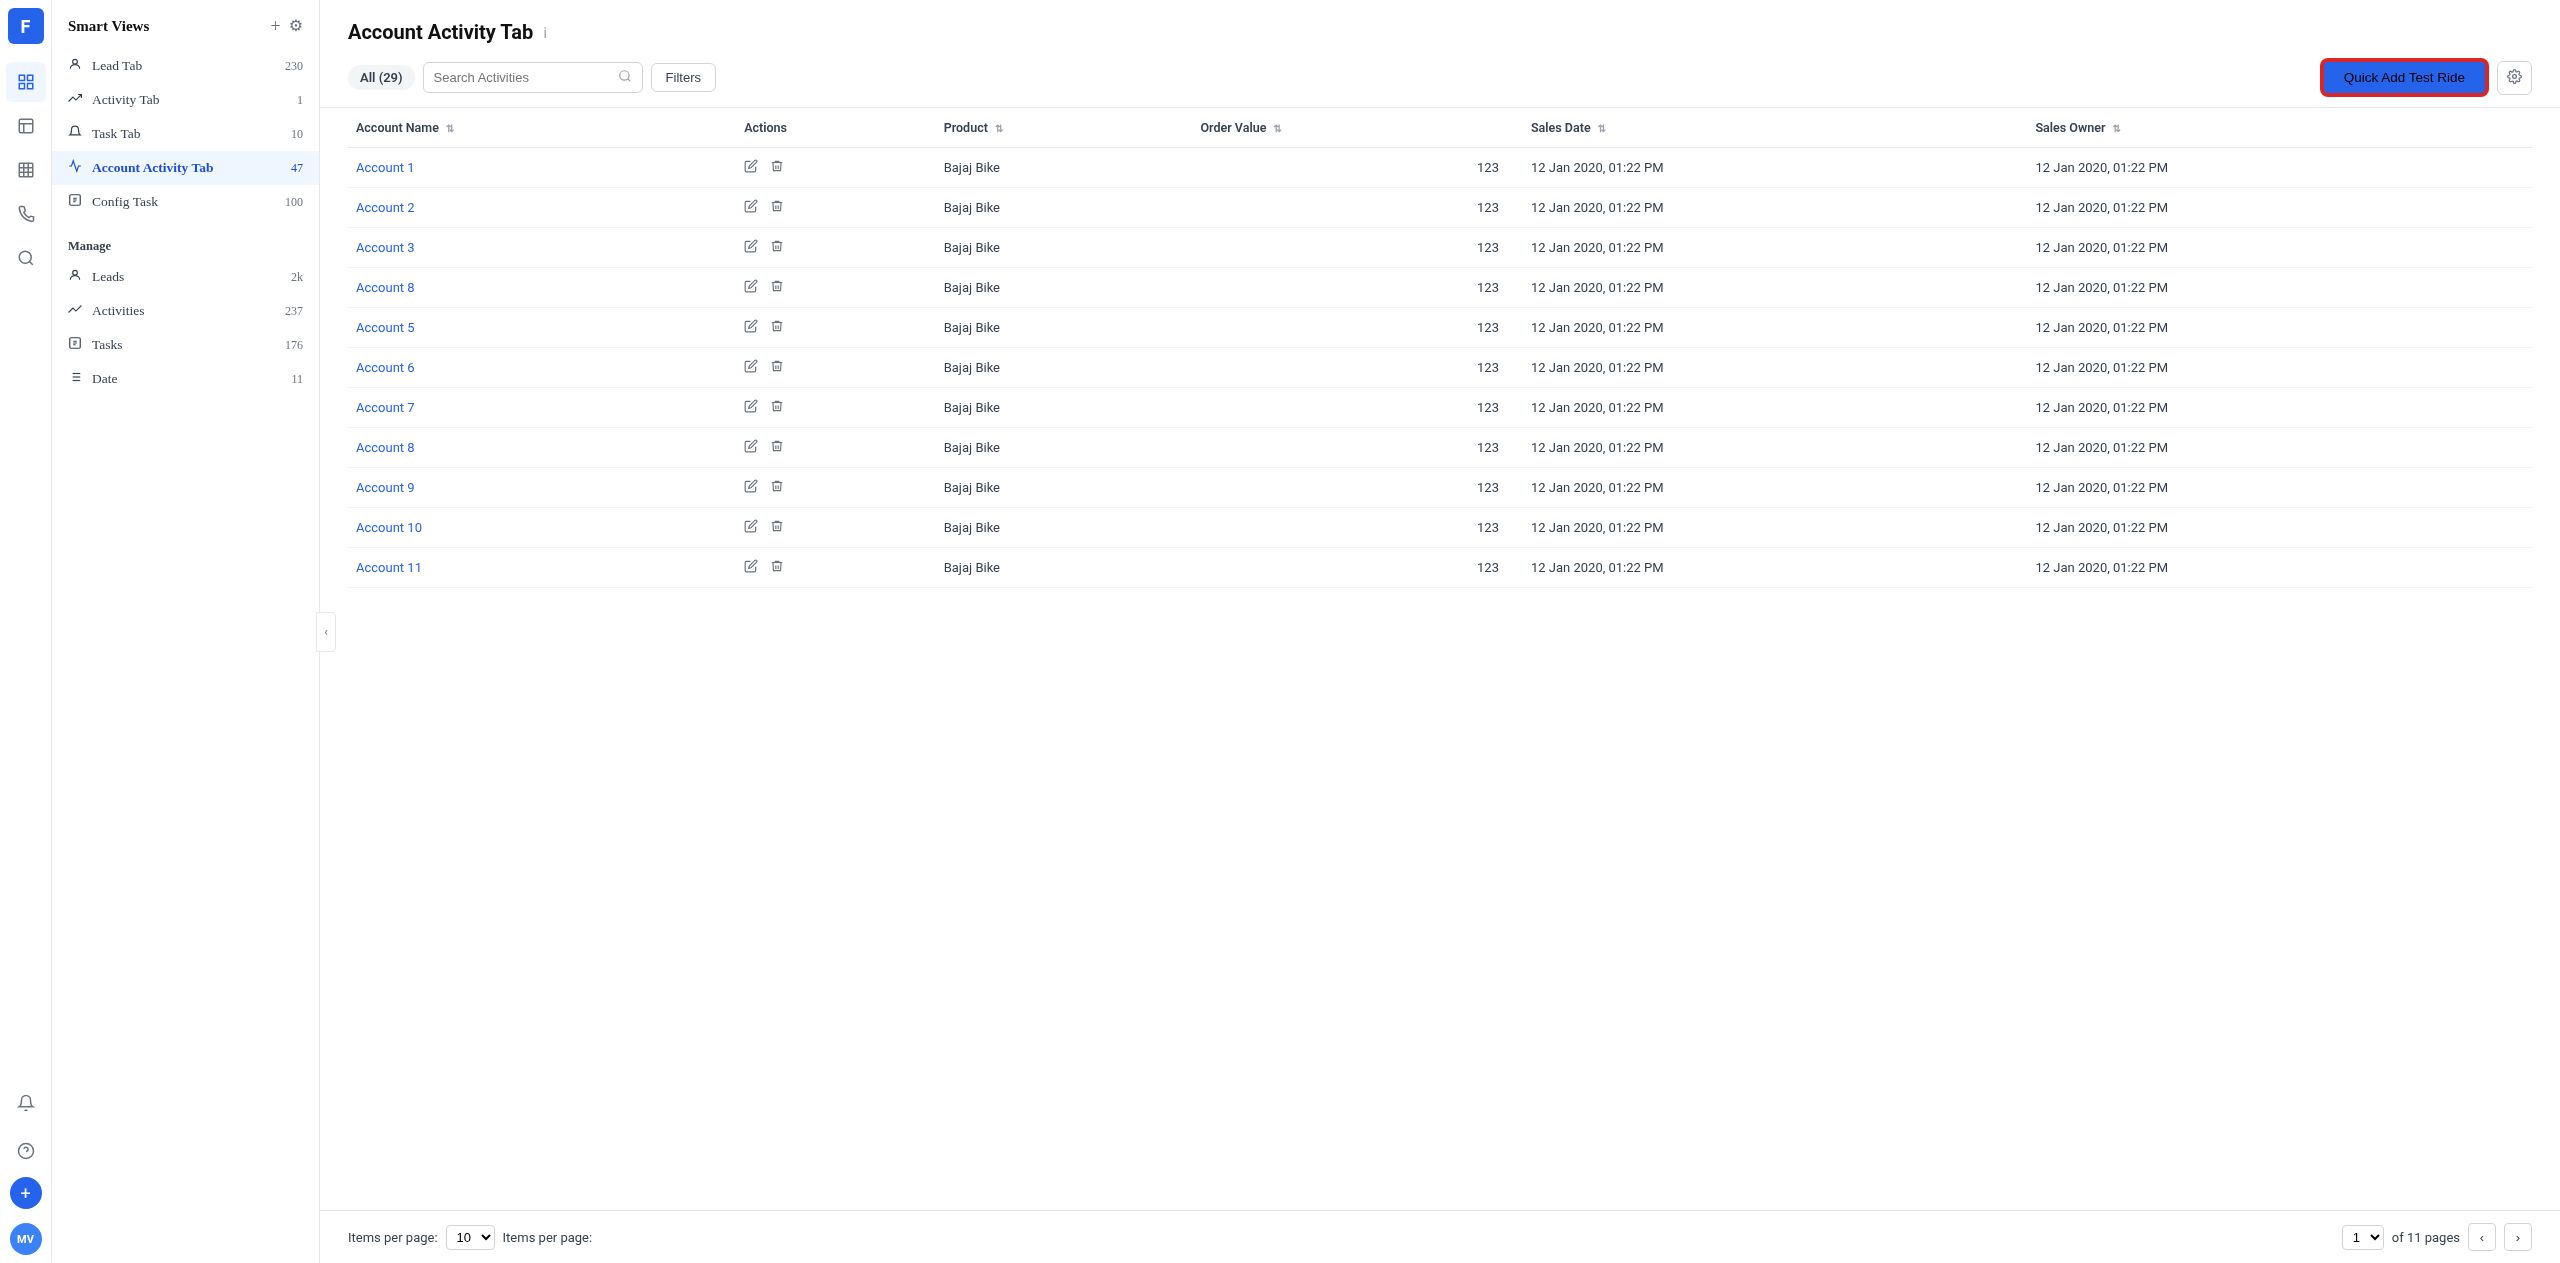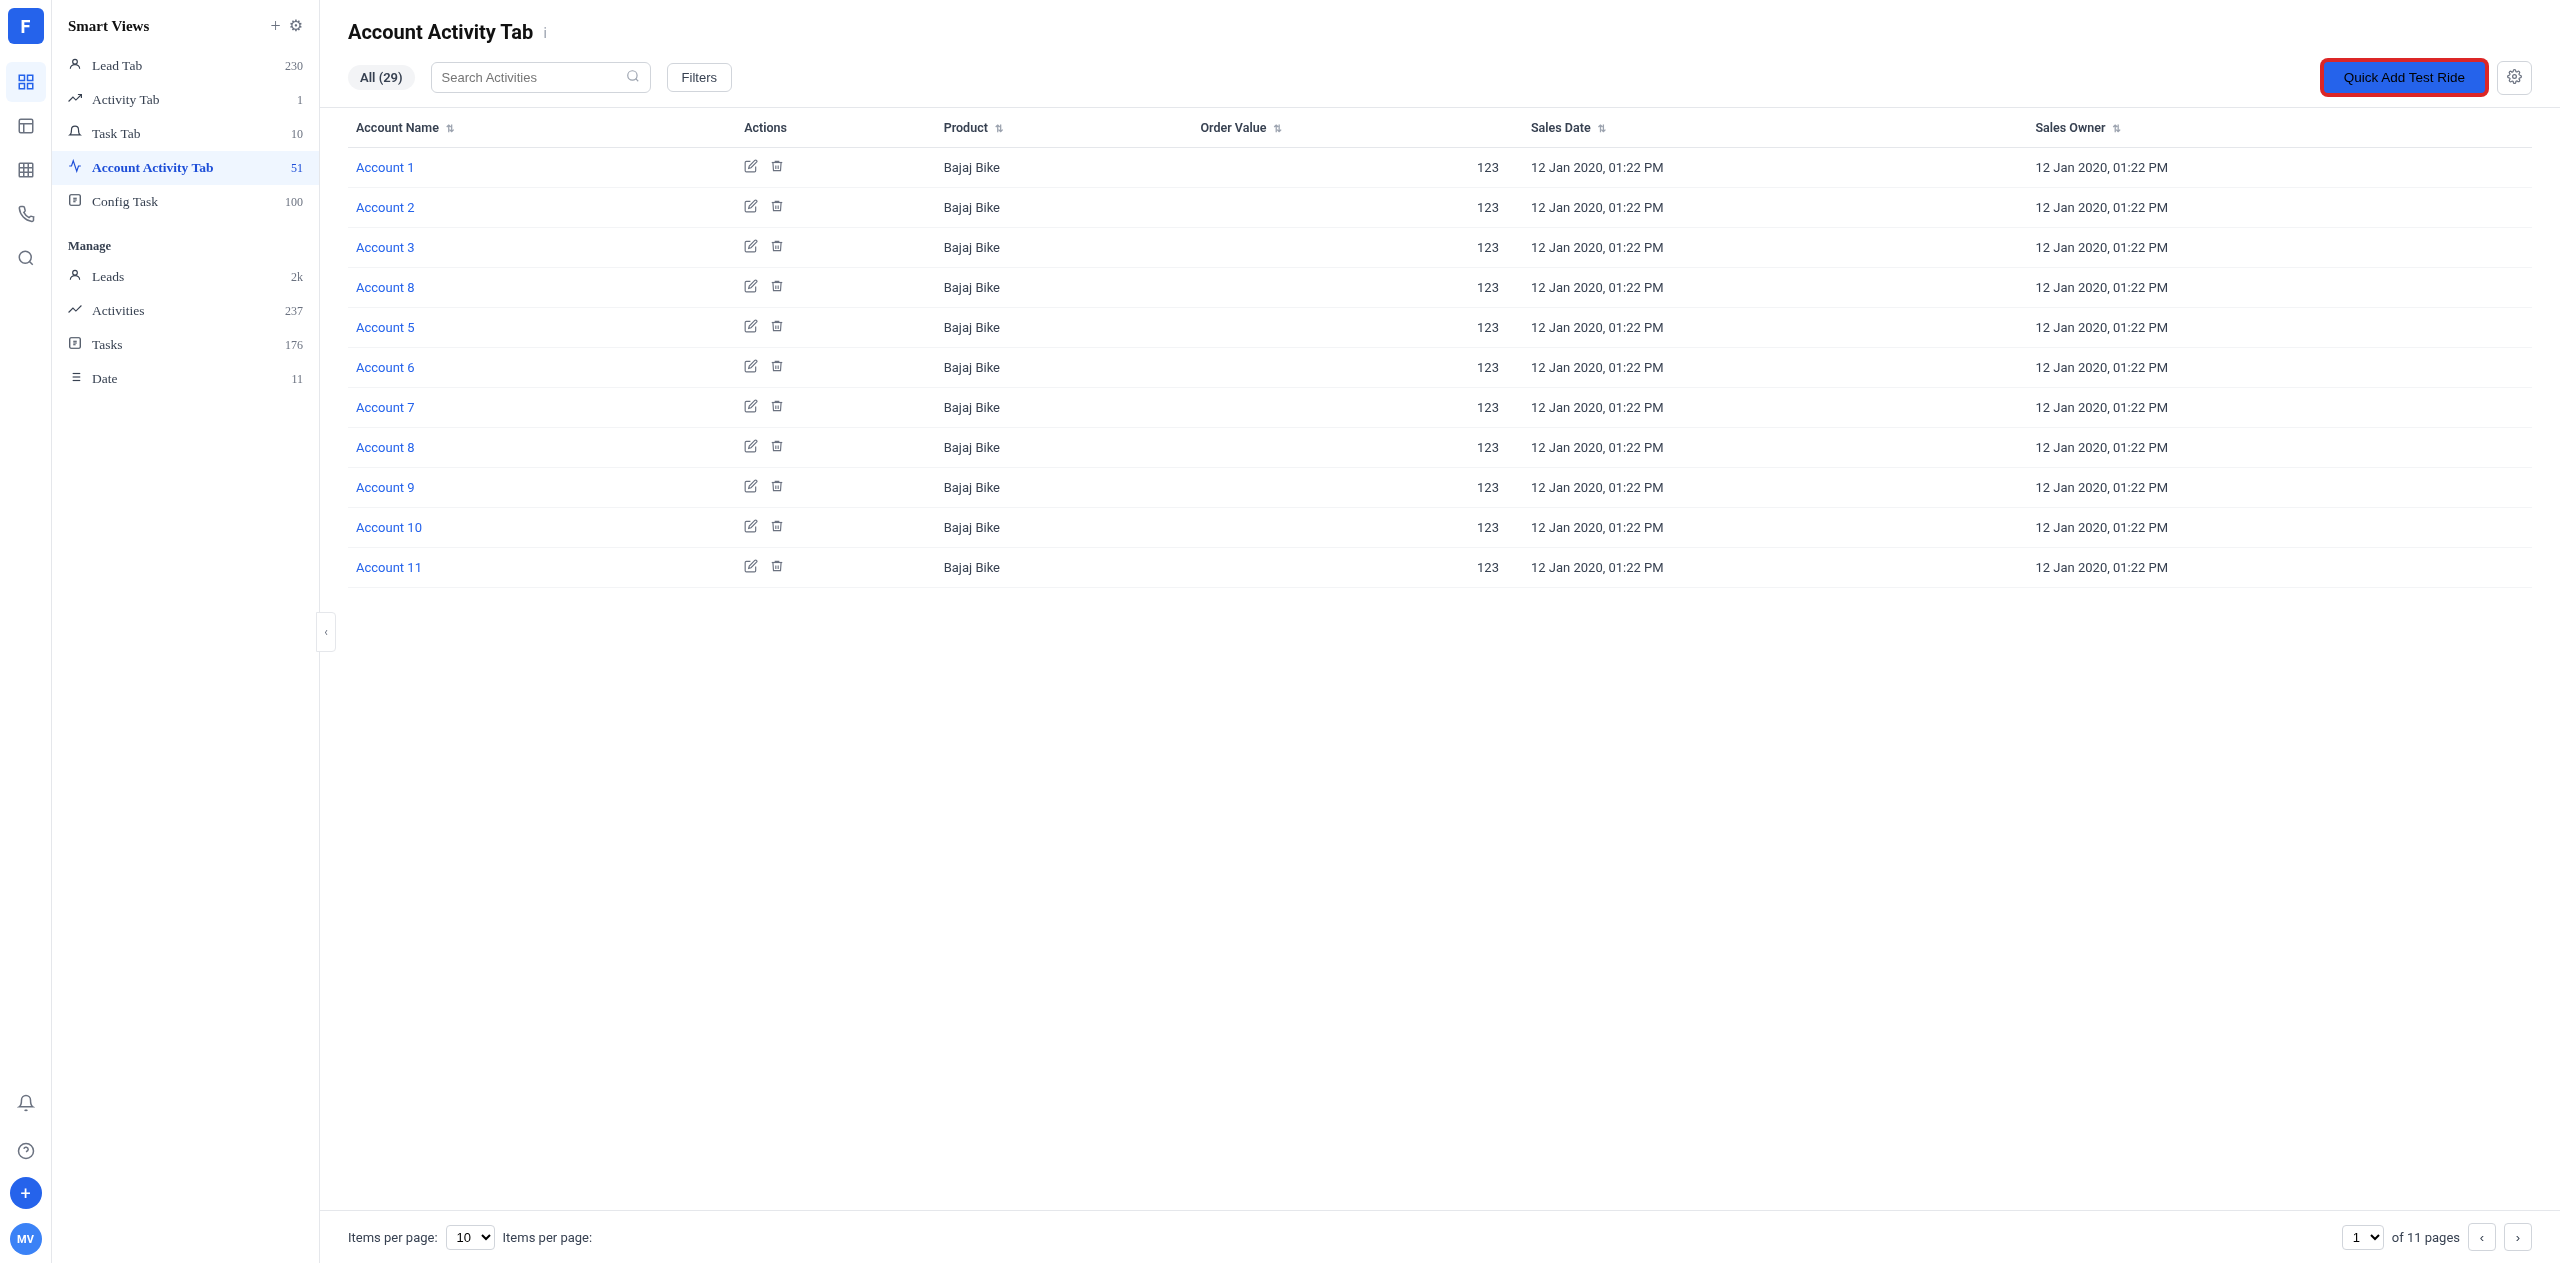--- a/index.html
+++ b/index.html
@@ -123,21 +123,21 @@
       display: flex; align-items: center; gap: 10px;
       margin-bottom: 16px;
     }
     .main-title { font-size: 20px; font-weight: 700; color: #111; }
     .info-icon { color: #9ca3af; font-size: 15px; cursor: pointer; }
 
     .toolbar-row {
       display: flex; align-items: center; justify-content: space-between;
       padding-bottom: 12px;
     }
-    .toolbar-left { display: flex; align-items: center; gap: 16px; }
+    .toolbar-left { display: flex; align-items: center; gap: 8px; }
     .all-badge {
       padding: 5px 12px;
       border-radius: 20px;
       background: #f3f4f6;
       font-size: 13px; font-weight: 600; color: #374151;
       cursor: pointer;
     }
     .search-box {
       display: flex; align-items: center;
       border: 1px solid #d1d5db;
@@ -339,21 +339,21 @@
     </div>
     <span class="sidebar-nav-count">10</span>
   </div>
       <div class="sidebar-nav-item active">
     <div class="sidebar-nav-left">
       <span class="sidebar-nav-icon"><svg width="14" height="14" viewBox="0 0 24 24" fill="none" stroke="currentColor" stroke-width="2">
               <polyline points="22 12 18 12 15 21 9 3 6 12 2 12"></polyline>
             </svg></span>
       <span class="sidebar-nav-label">Account Activity Tab</span>
     </div>
-    <span class="sidebar-nav-count">51</span>
+    <span class="sidebar-nav-count">47</span>
   </div>
       <div class="sidebar-nav-item">
     <div class="sidebar-nav-left">
       <span class="sidebar-nav-icon"><svg width="14" height="14" viewBox="0 0 24 24" fill="none" stroke="currentColor" stroke-width="2">
               <rect x="3" y="3" width="18" height="18" rx="2"></rect>
               <path d="M9 9h6M9 12h6M9 15h4"></path>
             </svg></span>
       <span class="sidebar-nav-label">Config Task</span>
     </div>
     <span class="sidebar-nav-count">100</span>

